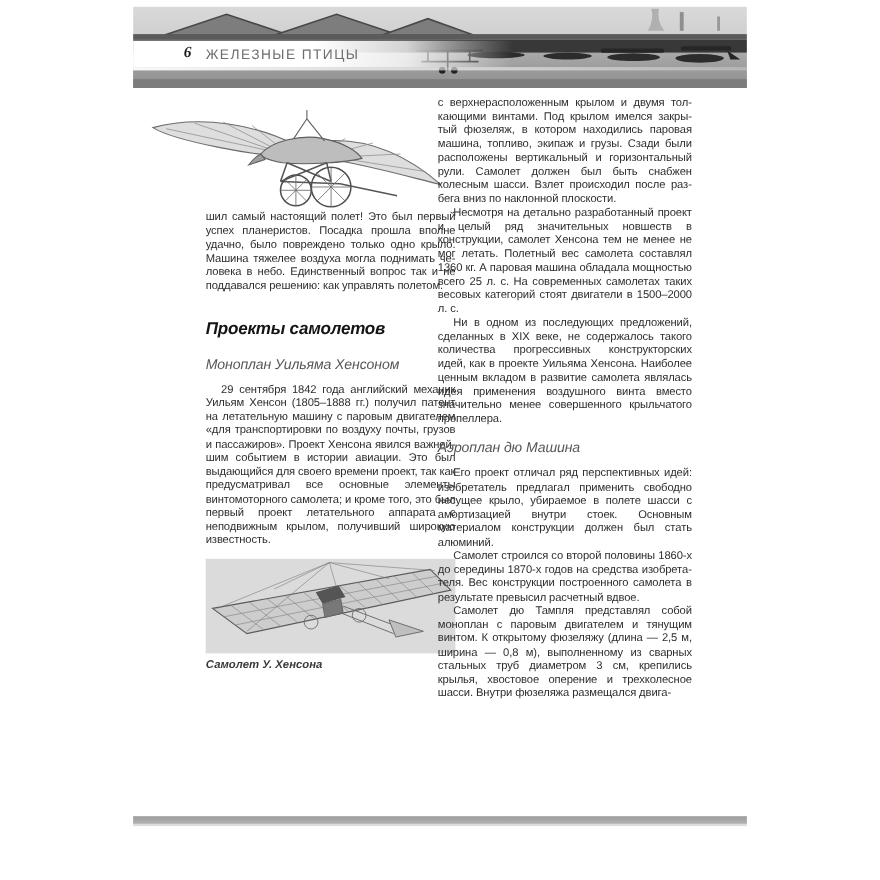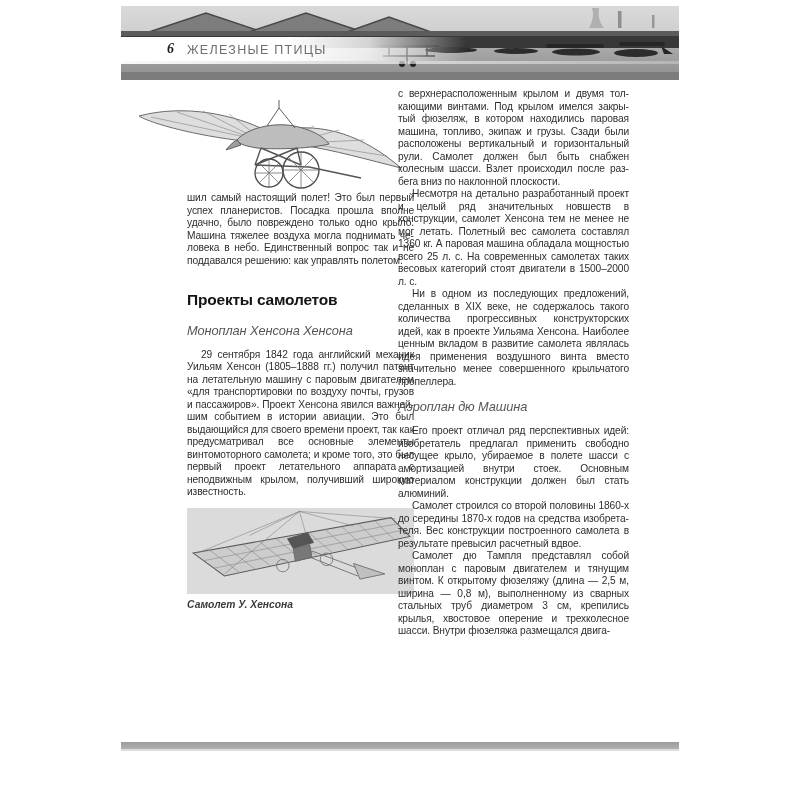--- a/index.html
+++ b/index.html
@@ -33,21 +33,21 @@
     position:absolute; top:88px; font-size:10.2px; line-height:12.5px;
     color:#2e2e2e; text-align:justify; letter-spacing:-0.1px;
   }
   .col-left  { left:187px; width:227px; }
   .col-right { left:398px; width:231px; }
   p.body { margin:0; }
   p.indent { text-indent:14px; }
 
   .heading {
     margin:24px 0 0 0; font-size:15.5px; line-height:18.5px; font-weight:bold;
-    color:#141414; letter-spacing:-0.2px; text-align:left;
+    font-style:italic; color:#141414; letter-spacing:-0.2px; text-align:left;
   }
   .subheading {
     margin:13px 0 0 0; font-size:12.8px; line-height:15px; font-weight:normal;
     font-style:italic; color:#565656; text-align:left;
   }
   .col-right .subheading { margin:11px 0 8px 0; }
   .subheading + .body { margin-top:11px; }
 
   
   .glider-fig { width:282px; height:104px; margin-left:-58px; }
@@ -166,21 +166,21 @@
         </g>
       </svg>
     </div>
 
     <p class="body intro">шил самый настоящий полет! Это был первый успех плане­ристов. Посадка прошла вполне удачно, было повреж­дено только одно крыло. Машина тяжелее воздуха могла поднимать че­ловека в небо. Единствен­ный вопрос так и не поддавался решению: как управлять полетом.</p>
 
     <h2 class="heading">
       <span>Проекты самолетов</span><br>
     </h2>
 
-    <h3 class="subheading">Моноплан Хенсона Хенсона</h3>
+    <h3 class="subheading">Моноплан Уильяма Хенсоном</h3>
 
     <p class="body indent">29 сентября 1842 года английский механик Уильям Хенсон (1805–1888 гг.) получил патент на лета­тельную машину с паровым двигате­лем «для транспорти­ровки по воздуху почты, грузов и пасса­жиров». Проект Хенсона явился важней­шим собы­тием в истории авиации. Это был выдаю­щийся для своего времени проект, так как предусмат­ривал все основные элемен­ты винтомотор­ного само­лета; и кроме того, это был первый проект лета­тельного аппа­рата с неподвиж­ным крылом, получив­ший широ­кую извест­ность.</p>
 
     <div class="henson-fig">
       <svg viewBox="0 0 218 80" aria-hidden="true">
         <polygon points="6,42 196,8 214,26 36,64" fill="#cdcdcd" stroke="#5a5a5a" stroke-width="1"></polygon>
         <g stroke="#8a8a8a" stroke-width="0.6">
           <line x1="21.8" y1="39.2" x2="50.8" y2="60.8"></line>
           <line x1="37.7" y1="36.3" x2="65.7" y2="57.7"></line>
           <line x1="53.5" y1="33.5" x2="80.5" y2="54.5"></line>

